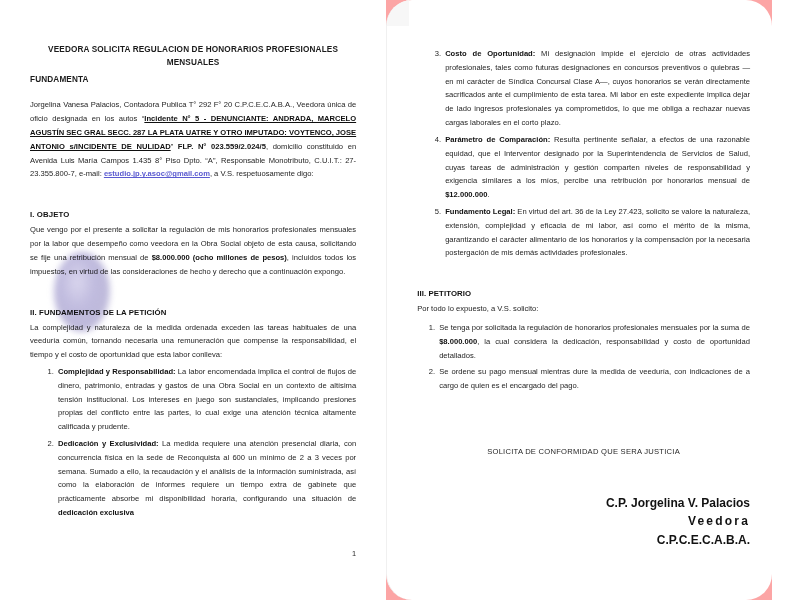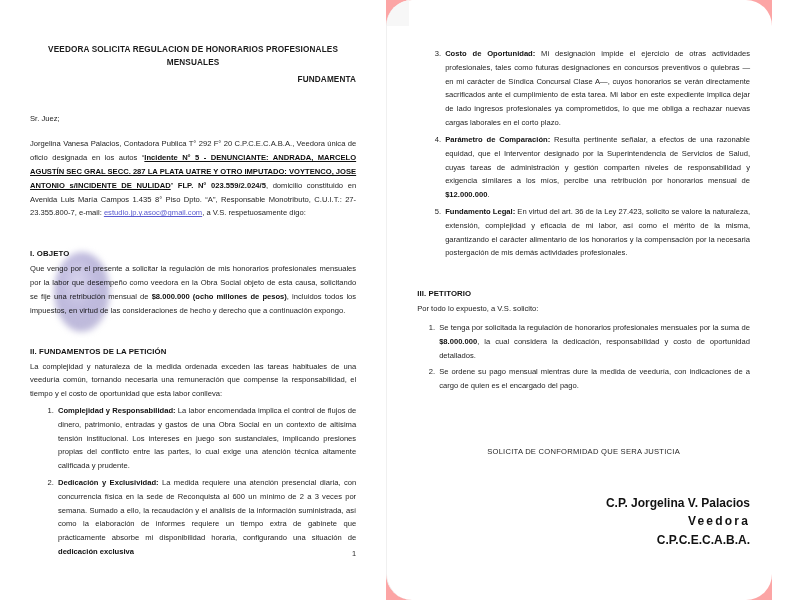--- a/index.html
+++ b/index.html
@@ -53,21 +53,21 @@
   .doc-title {
     text-align: center;
     font-size: 8.2px;
     font-weight: bold;
     letter-spacing: 0.15px;
     line-height: 1.55;
     margin: 0 6px 0 6px;
     color: #1b1b1b;
   }
   .doc-subtitle {
-    text-align: right;
+    text-align: left;
     font-size: 8.2px;
     font-weight: bold;
     letter-spacing: 0.15px;
     margin: 6px 0 0 0;
     color: #1b1b1b;
   }
   .salutation {
     font-size: 7.6px;
     margin: 30px 0 0 0;
     color: #232323;
@@ -96,20 +96,21 @@
   b, strong { font-weight: bold; color: #111; }
   .u-bold {
     font-weight: bold;
     text-decoration: underline;
     color: #0f0f0f;
   }
   .mail-link {
     color: #5a5ad0;
     text-decoration: underline;
     font-size: 7.6px;
+    font-weight: bold;
   }
   ol.num-list {
     margin: 3px 0 0 0;
     padding-left: 26px;
     list-style-type: decimal;
   }
   ol.num-list > li {
     font-size: 7.6px;
     line-height: 1.82;
     text-align: justify;
@@ -172,21 +173,20 @@
 </head>
 <body>
 
 <div class="doc-viewer">
 
   <div class="page page-left">
 
     <div class="doc-title">VEEDORA SOLICITA REGULACION DE HONORARIOS PROFESIONALES MENSUALES</div>
     <div class="doc-subtitle">FUNDAMENTA</div>
 
-    <div class="salutation">Sr. Juez;</div>
 
     <p class="body"><span>Jorgelina Vanesa Palacios, Contadora Publica T° 292 F° 20 C.P.C.E.C.A.B.A., Veedora única de oficio designada en los autos “</span><span class="u-bold">Incidente N° 5 - DENUNCIANTE: ANDRADA, MARCELO AGUSTÍN SEC GRAL SECC. 287 LA PLATA UATRE Y OTRO IMPUTADO: VOYTENCO, JOSE ANTONIO s/INCIDENTE DE NULIDAD</span><span>” </span><strong>FLP. N° 023.559/2.024/5</strong><span>, domicilio constituido en Avenida Luis María Campos 1.435 8° Piso Dpto. “A”, Responsable Monotributo, C.U.I.T.: 27-23.355.800-7, e-mail: </span><a class="mail-link" href="#">estudio.jp.y.asoc@gmail.com</a><span>, a V.S. respetuosamente digo:</span></p>
 
     <div class="section-head">I. OBJETO</div>
     <p class="lead"><span>Que vengo por el presente a solicitar la regulación de mis honorarios profesionales mensuales por la labor que desempeño como veedora en la Obra Social objeto de esta causa, solicitando se fije una retribución mensual de </span><strong>$8.000.000 (ocho millones de pesos)</strong><span>, incluidos todos los impuestos, en virtud de las consideraciones de hecho y derecho que a continuación expongo.</span></p>
 
     <div class="section-head">II. FUNDAMENTOS DE LA PETICIÓN</div>
     <p class="lead">La complejidad y naturaleza de la medida ordenada exceden las tareas habituales de una veeduría común, tornando necesaria una remuneración que compense la responsabilidad, el tiempo y el costo de oportunidad que esta labor conlleva:</p>
 
     <ol class="num-list">

